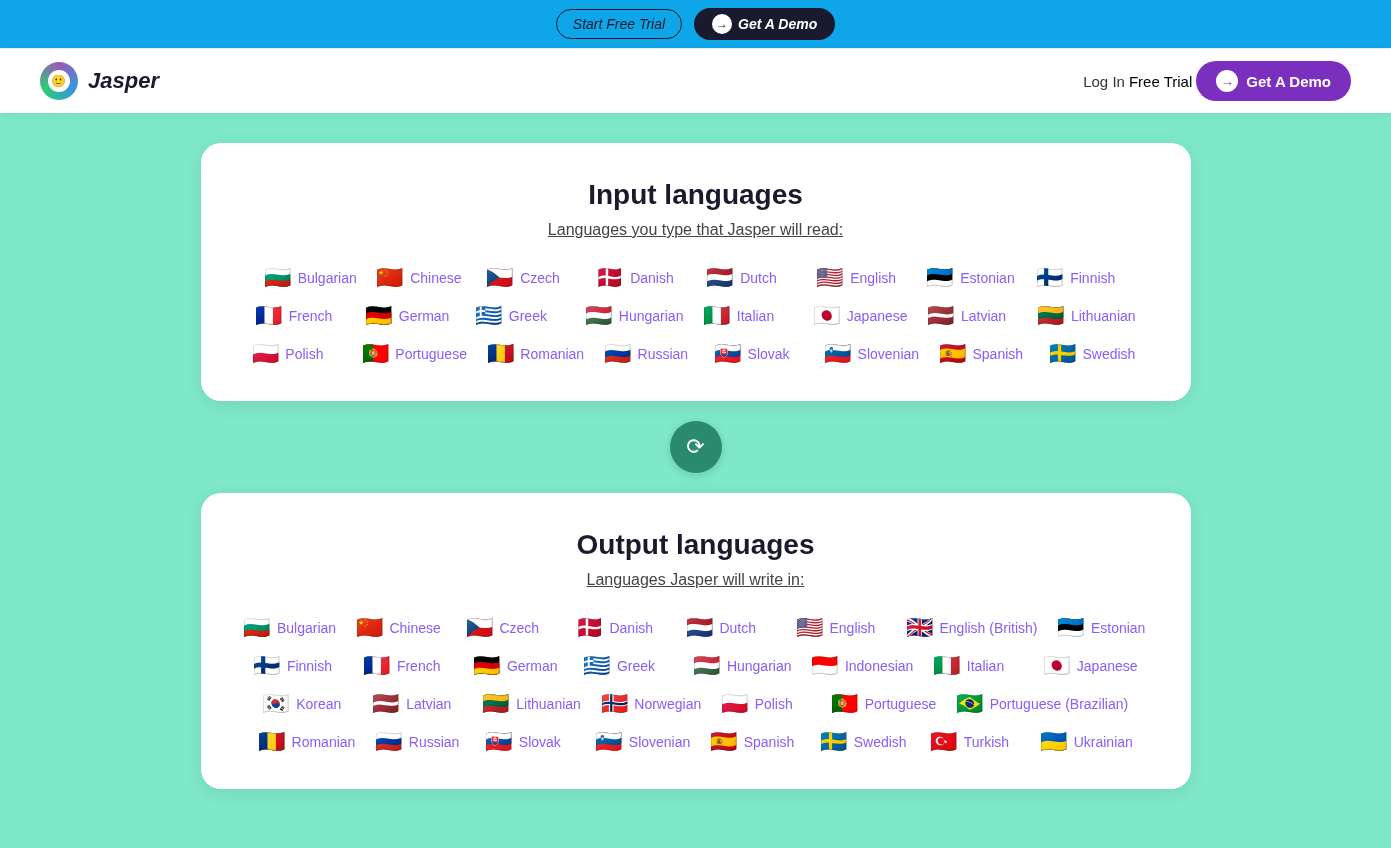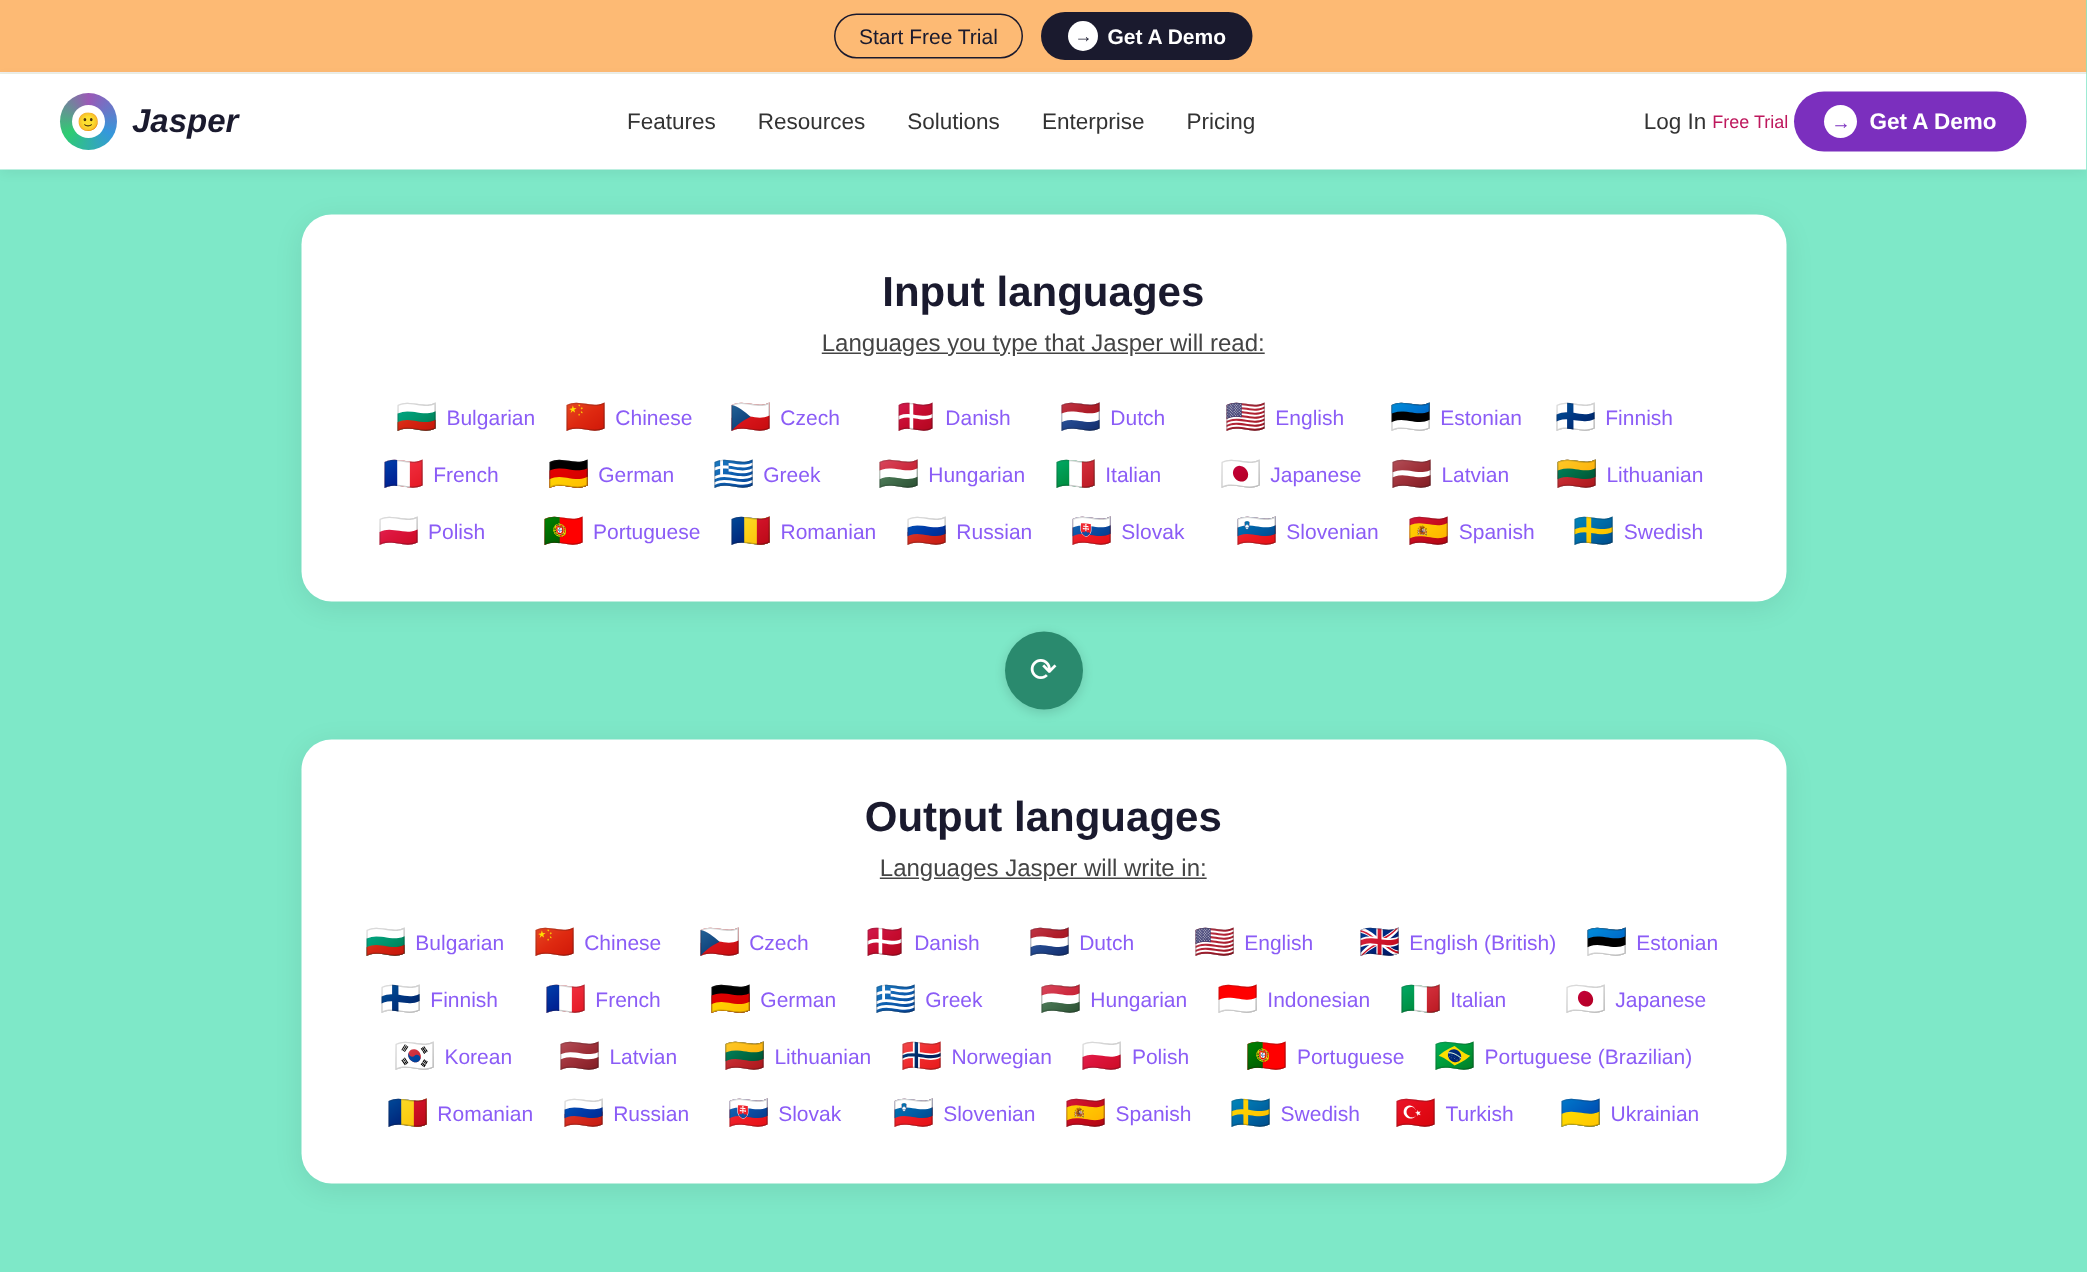--- a/index.html
+++ b/index.html
@@ -1,21 +1,21 @@
 <!DOCTYPE html>
 <html><head>
   <meta charset="utf-8">
   <style>
     * { margin: 0; padding: 0; box-sizing: border-box; }
     body { font-family: -apple-system, BlinkMacSystemFont, 'Segoe UI', sans-serif; background: #7ee8c8; min-height: 848px; overflow-x: hidden; }
 
     
     .promo-bar {
       display: flex; justify-content: center; align-items: center; gap: 12px;
-      background: #fdba74; padding: 8px 0; border-bottom: 1px solid #eee;
+      background: #0ea5e9; padding: 8px 0; border-bottom: 1px solid #eee; font-style: italic;
     }
     .promo-bar-start {
       border: 1.5px solid #1a1a2e; border-radius: 20px; padding: 6px 16px;
       font-size: 14px; font-weight: 500; color: #1a1a2e;
     }
     .promo-bar-demo {
       background: #1a1a2e; color: white; border-radius: 20px; padding: 6px 18px;
       font-size: 14px; font-weight: 600; display: flex; align-items: center; gap: 6px;
     }
     .promo-bar-demo .arrow-icon { 
@@ -34,21 +34,21 @@
       background: conic-gradient(#9b59b6 0deg, #3498db 120deg, #2ecc71 240deg, #9b59b6 360deg);
       display: flex; align-items: center; justify-content: center;
     }
     .logo-inner { width: 22px; height: 22px; background: white; border-radius: 50%; display: flex; align-items: center; justify-content: center; }
     .logo-smile { font-size: 12px; }
     .logo-text { font-size: 22px; font-weight: 700; color: #1a1a2e; font-style: italic; }
     .nav-links { display: flex; gap: 28px; }
     .nav-link { color: #333; text-decoration: none; font-size: 15px; font-weight: 500; }
     .nav-right { display: flex; align-items: center; gap: 4px; }
     .nav-login { color: #333; font-size: 15px; font-weight: 500; text-decoration: none; }
-    .nav-trial { color: #be185d; font-size: 12px; font-weight: 500; text-decoration: none; }
+    .nav-trial { color: #000000; font-size: 15px; font-weight: 500; text-decoration: none; }
     .nav-demo-btn {
       background: #7b2fbe; color: white; border-radius: 24px; padding: 9px 20px;
       font-size: 15px; font-weight: 600; display: flex; align-items: center; gap: 8px;
       border: none; cursor: pointer;
     }
     .nav-demo-btn .btn-arrow {
       background: white; color: #7b2fbe; border-radius: 50%; width: 22px; height: 22px;
       display: flex; align-items: center; justify-content: center; font-size: 13px;
     }
 
@@ -91,27 +91,20 @@
 
 <nav class="navbar">
   <div class="logo">
     <div class="logo-icon">
       <div class="logo-inner">
         <span class="logo-smile">🙂</span>
       </div>
     </div>
     <span class="logo-text">Jasper</span>
   </div>
-  <div class="nav-links">
-    <a class="nav-link" href="#">Features</a>
-    <a class="nav-link" href="#">Resources</a>
-    <a class="nav-link" href="#">Solutions</a>
-    <a class="nav-link" href="#">Enterprise</a>
-    <a class="nav-link" href="#">Pricing</a>
-  </div>
   <div class="nav-right">
     <a class="nav-login" href="#">Log In</a>
     <a class="nav-trial" href="#">Free Trial</a>
     <button class="nav-demo-btn">
       <span class="btn-arrow">→</span>
       <span>Get A Demo</span>
     </button>
   </div>
 </nav>
 

